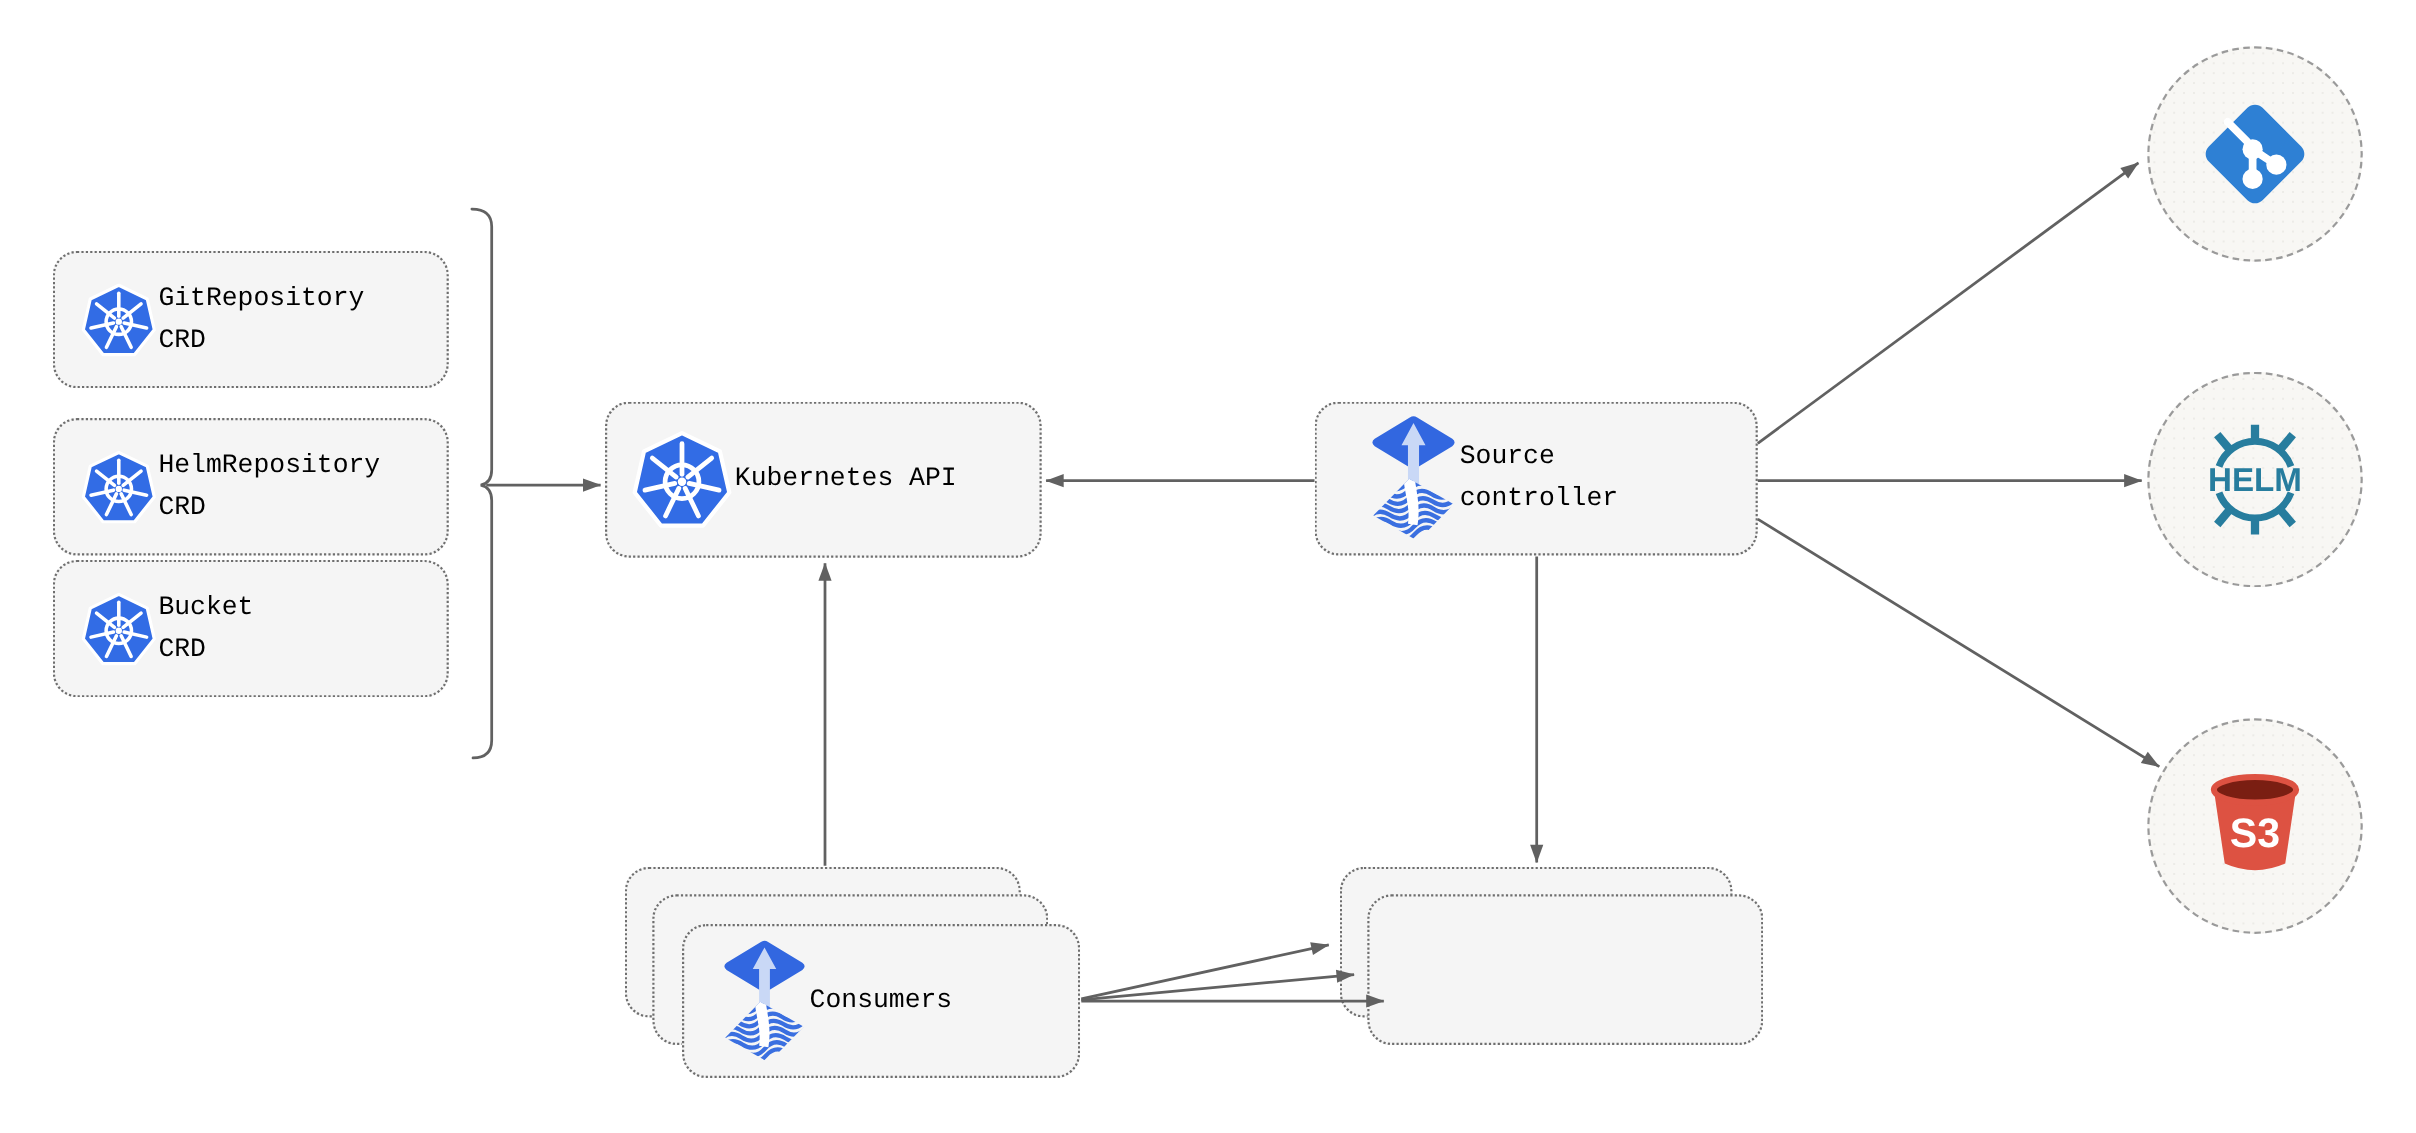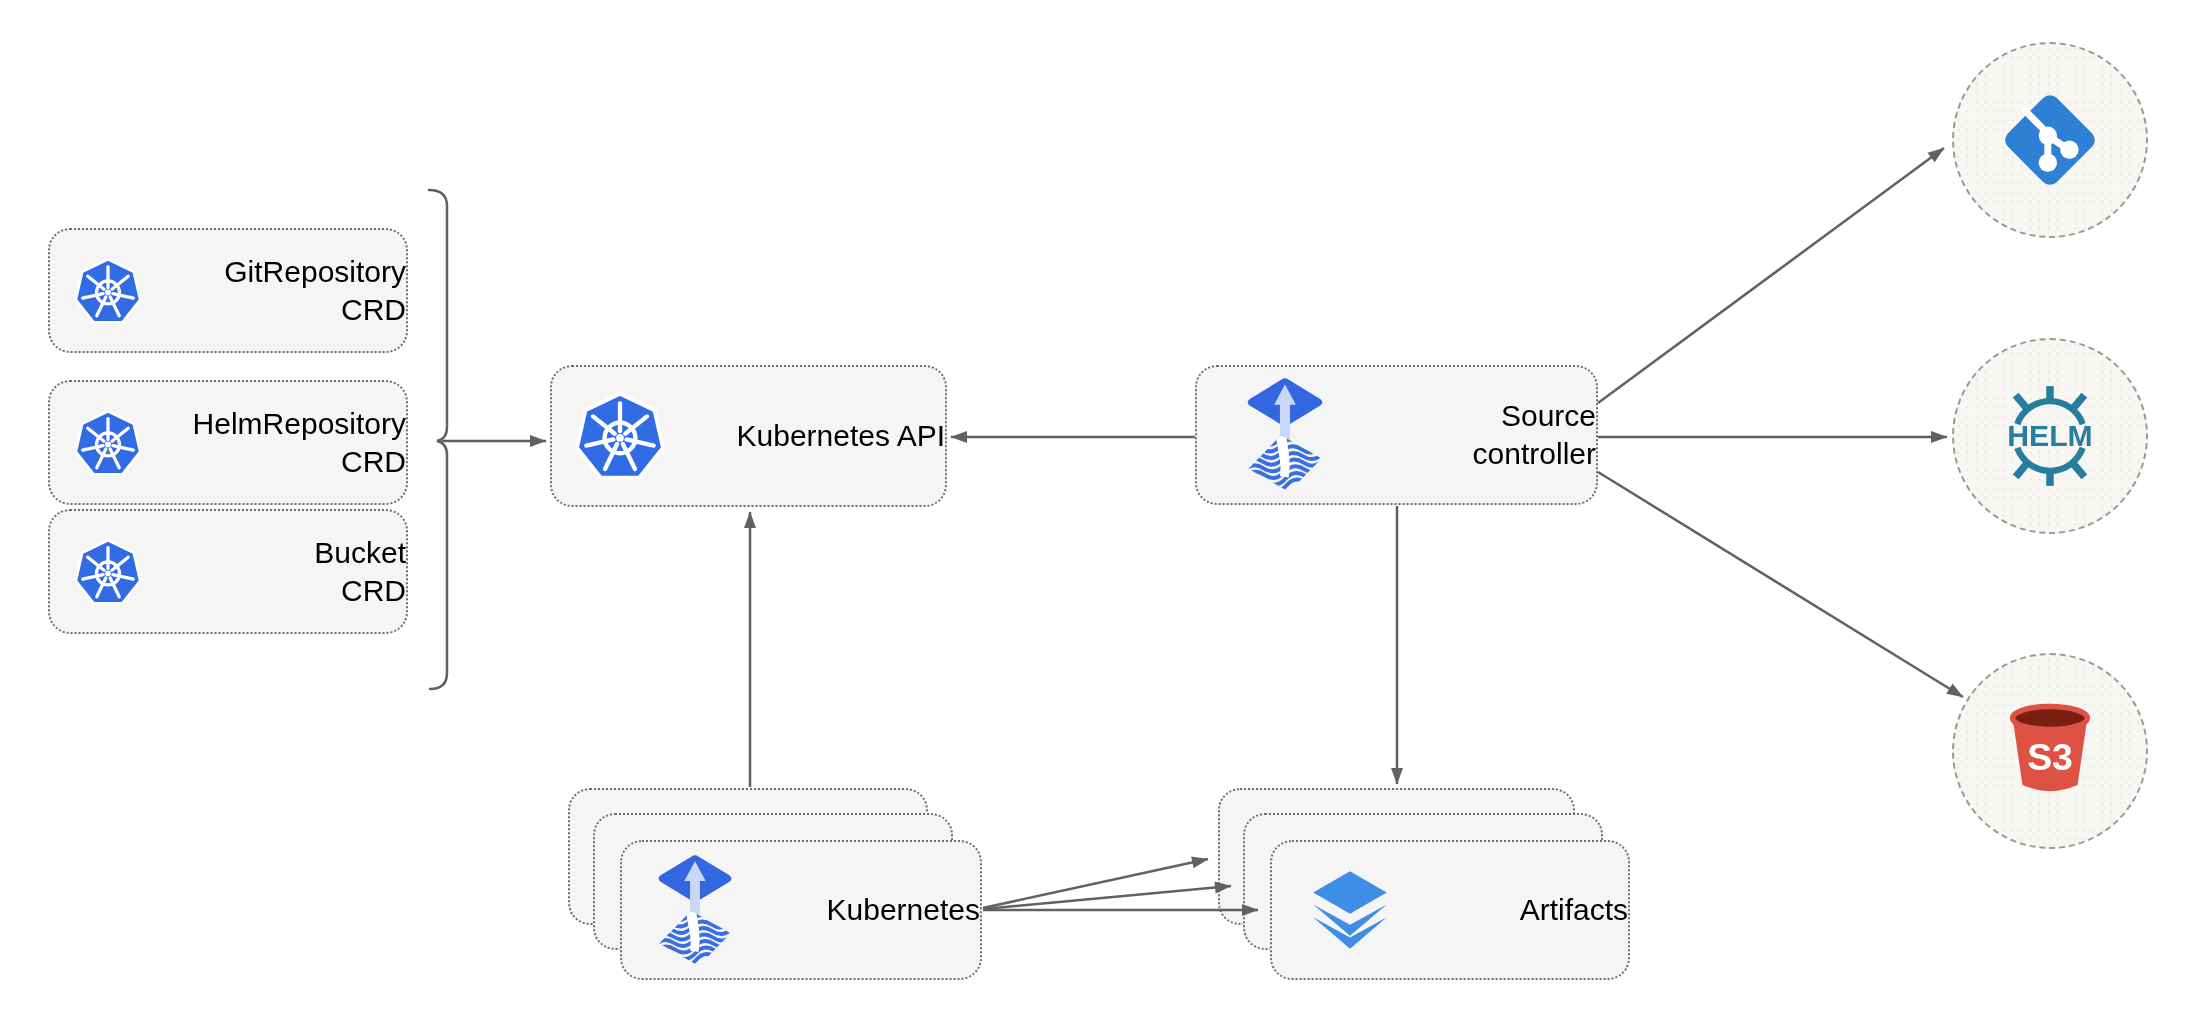--- a/index.html
+++ b/index.html
@@ -3,21 +3,21 @@
 <meta charset="utf-8">
 <style>
   html,body{margin:0;padding:0;background:#ffffff;}
   .canvas{position:relative;width:2196px;height:1030px;background:#ffffff;overflow:hidden;
           font-family:"Liberation Sans",sans-serif;color:#000;}
   
   .edges{position:absolute;left:0;top:0;width:2196px;height:1030px;z-index:3;pointer-events:none;}
   
   .node{position:absolute;z-index:2;background:#f5f5f5;border:2.5px dotted #6e6e6e;border-radius:22px;
         display:flex;align-items:center;box-sizing:border-box;}
-  .node .label{flex:1;text-align:right;font-size:30px;line-height:38px;color:#000;}
+  .node .label{flex:1;text-align:left;font-size:24px;line-height:38px;color:#000;font-family:Liberation Mono, monospace;}
   .stack-layer{position:absolute;z-index:1;background:#f5f5f5;border:2.5px dotted #6e6e6e;border-radius:22px;box-sizing:border-box;}
   
   .circle{position:absolute;z-index:2;border:2.5px dashed #9a9a9a;border-radius:50%;
           background-color:#f8f7f4;
           background-image:radial-gradient(#ecebe7 1.2px, transparent 1.4px);
           background-size:9px 9px;
           display:flex;align-items:center;justify-content:center;box-sizing:border-box;}
   .icon{flex:0 0 auto;}
 </style>
 </head>
@@ -174,34 +174,26 @@
     </div>
   </div>
 
   <div class="stack-layer" style="left:568px;top:788px;width:360px;height:137px"></div>
   <div class="stack-layer" style="left:593px;top:813px;width:360px;height:137px"></div>
   <div class="node" style="left:620px;top:840px;width:362px;height:140px">
     <svg class="icon" width="82" height="115" style="margin-left:32px">
         <use href="#sym-flux"></use>
       </svg>
     <div class="label">
-      <span>Kubernetes</span>
+      <span>Consumers</span>
     </div>
   </div>
 
   <div class="stack-layer" style="left:1218px;top:788px;width:357px;height:137px"></div>
   <div class="stack-layer" style="left:1243px;top:813px;width:360px;height:137px"></div>
-  <div class="node" style="left:1270px;top:840px;width:360px;height:140px">
-    <svg class="icon" width="92" height="92" style="margin-left:32px">
-        <use href="#sym-layers"></use>
-      </svg>
-    <div class="label">
-      <span>Artifacts</span>
-    </div>
-  </div>
 
   <div class="circle" style="left:1952px;top:42px;width:196px;height:196px">
     <svg class="icon" width="108" height="108">
         <use href="#sym-git"></use>
       </svg>
   </div>
   <div class="circle" style="left:1952px;top:338px;width:196px;height:196px">
     <svg class="icon" width="116" height="116">
         <use href="#sym-helm"></use>
       </svg>

